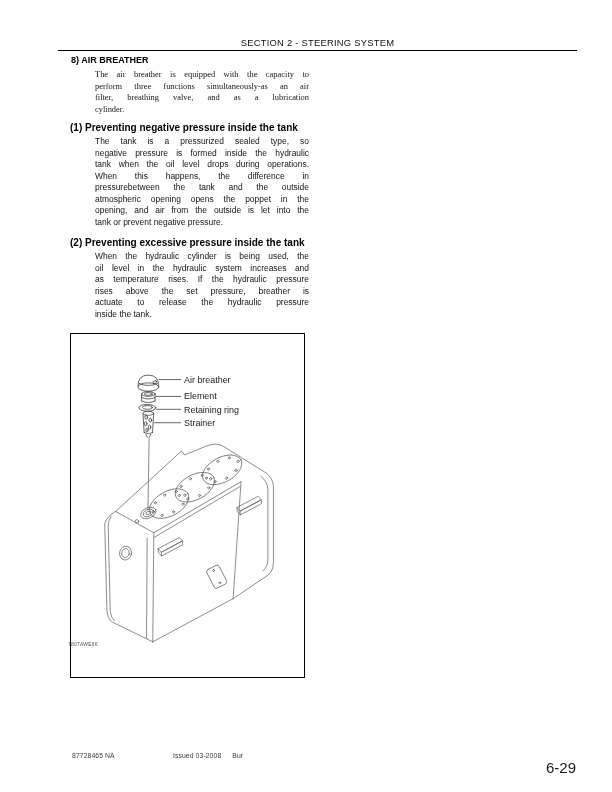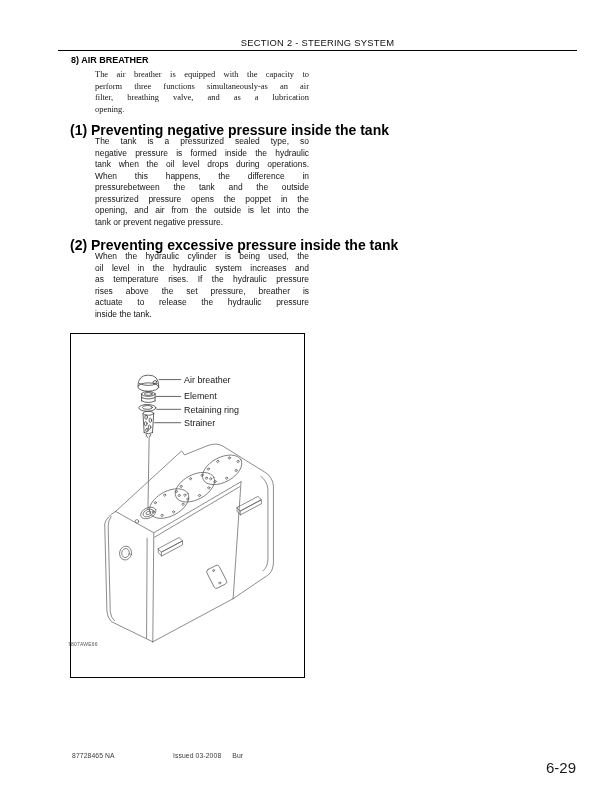--- a/index.html
+++ b/index.html
@@ -27,21 +27,21 @@
     font-size:9px;font-weight:bold;color:#000;white-space:nowrap;
   }
   .para{
     position:absolute;left:95px;width:214px;
     font-size:8.45px;line-height:11.5px;color:#141414;
   }
   .jline{height:11.5px;text-align:justify;text-align-last:justify;white-space:normal;}
   .jline.jlast{text-align-last:left;}
   .sec-heading{
     position:absolute;left:70px;width:280px;
-    font-size:14px;font-weight:bold;color:#000;white-space:nowrap;
+    font-size:10px;font-weight:bold;color:#000;white-space:nowrap;
   }
   #para-intro{top:69px;font-family:Liberation Serif, serif;}
   #sec1-heading{top:122px;}
   #para-sec1{top:136px;}
   #sec2-heading{top:237px;}
   #para-sec2{top:251px;}
   
   .figure-box{
     position:absolute;left:70px;top:333px;width:235px;height:345px;
     border:1.5px solid #000;box-sizing:border-box;background:#fff;
@@ -71,31 +71,31 @@
 
   <div class="header-title">SECTION 2 - STEERING SYSTEM</div>
   <div class="header-rule"></div>
 
   <div class="main-heading">8) AIR BREATHER</div>
 
   <div class="para" id="para-intro">
       <div class="jline">The air breather is equipped with the capacity to</div>
       <div class="jline">perform three functions simultaneously-as an air</div>
       <div class="jline">filter, breathing valve, and as a lubrication</div>
-      <div class="jline jlast">opening.</div>
+      <div class="jline jlast">cylinder.</div>
     </div>
 
   <div class="sec-heading" id="sec1-heading">(1) Preventing negative pressure inside the tank</div>
   <div class="para" id="para-sec1">
       <div class="jline">The tank is a pressurized sealed type, so</div>
       <div class="jline">negative pressure is formed inside the hydraulic</div>
       <div class="jline">tank when the oil level drops during operations.</div>
       <div class="jline">When this happens, the difference in</div>
       <div class="jline">pressurebetween the tank and the outside</div>
-      <div class="jline">pressurized pressure opens the poppet in the</div>
+      <div class="jline">atmospheric opening opens the poppet in the</div>
       <div class="jline">opening, and air from the outside is let into the</div>
       <div class="jline jlast">tank or prevent negative pressure.</div>
     </div>
 
   <div class="sec-heading" id="sec2-heading">(2) Preventing excessive pressure inside the tank</div>
   <div class="para" id="para-sec2">
       <div class="jline">When the hydraulic cylinder is being used, the</div>
       <div class="jline">oil level in the hydraulic system increases and</div>
       <div class="jline">as temperature rises. If the hydraulic pressure</div>
       <div class="jline">rises above the set pressure, breather is</div>

